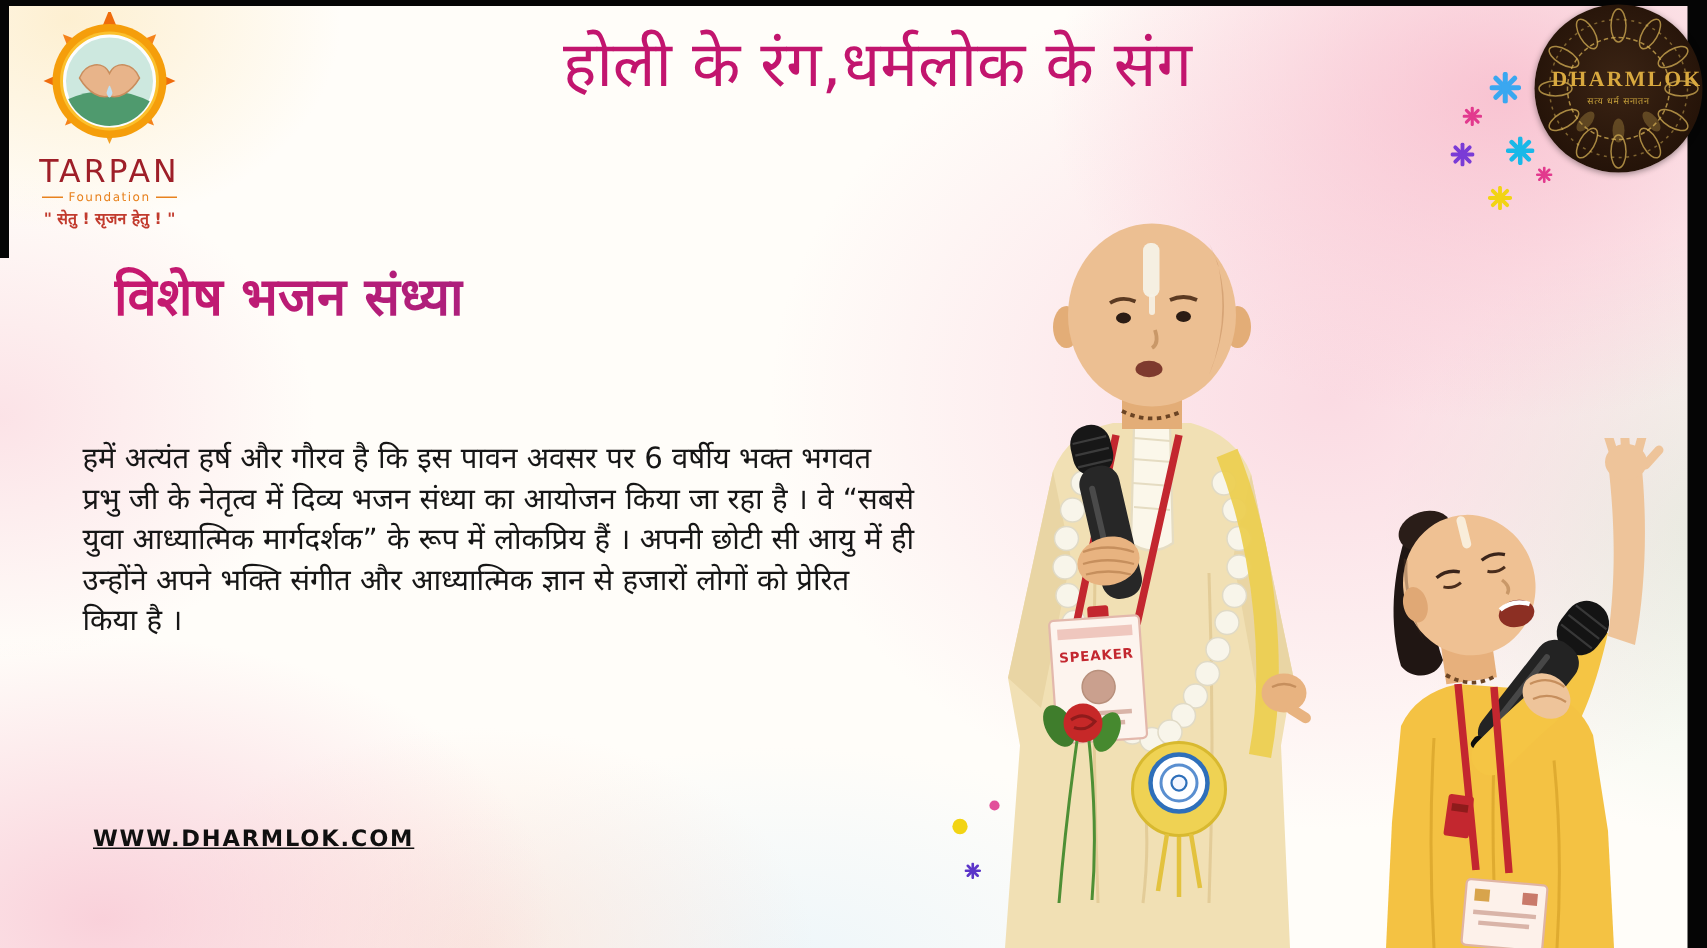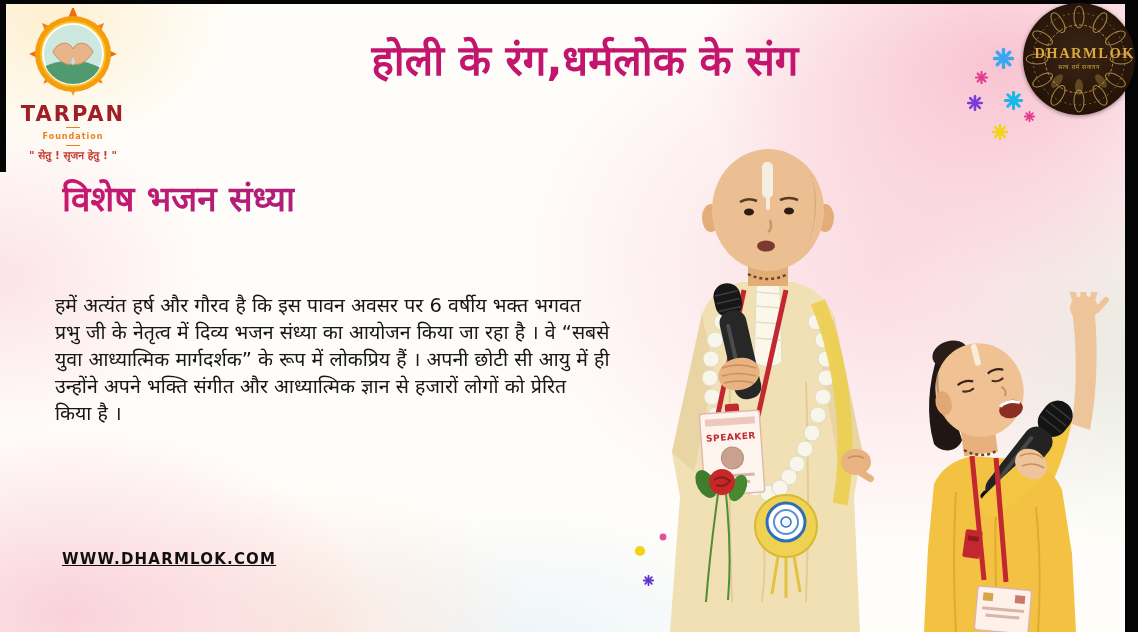--- a/index.html
+++ b/index.html
@@ -17,45 +17,45 @@
       radial-gradient(ellipse 300px 280px at 100% 56%, rgba(214,236,214,.6), transparent 72%),
       #fffdf9;
   }
   .strip{position:absolute;background:#050505;}
   .strip-top{left:0;top:0;width:100%;height:4px;}
   .strip-left{left:0;top:0;width:6px;height:172px;}
   .strip-right{right:0;top:0;width:13px;height:100%;}
 
   
   .main-title{
-    position:absolute;left:230px;top:38px;width:710px;text-align:center;
-    font-size:42px;font-weight:700;color:#c2156e;letter-spacing:0px;line-height:1.1;
+    position:absolute;left:230px;top:20px;width:710px;text-align:center;
+    font-size:42px;font-weight:400;color:#c2156e;letter-spacing:0px;line-height:1.1;
   }
   
   .tarpan{position:absolute;left:14px;top:8px;width:118px;text-align:center;}
   .tarpan-emblem{display:block;margin:0 auto;}
-  .tarpan-name{font-size:21px;font-weight:700;color:#9e1f28;letter-spacing:2px;margin-top:2px;}
+  .tarpan-name{font-size:21px;font-weight:400;color:#9e1f28;letter-spacing:2px;margin-top:2px;}
   .tarpan-foundation{display:flex;align-items:center;justify-content:center;gap:4px;
-    font-size:8px;font-weight:700;color:#e8821e;letter-spacing:1px;margin-top:1px;flex-direction:column;}
+    font-size:8px;font-weight:400;color:#e8821e;letter-spacing:1px;margin-top:1px;}
   .tarpan-foundation .rule{width:14px;border-top:1.5px solid #e8821e;}
   .tarpan-tagline{font-size:10.5px;font-weight:600;color:#c23b2e;margin-top:2px;}
 
   
   .dharmlok{position:absolute;left:1023px;top:3px;width:112px;height:112px;border-radius:50%;
     background:radial-gradient(circle at 50% 45%, #3b2414 0%, #2a170b 55%, #1c0d04 100%);
     box-shadow:0 1px 4px rgba(0,0,0,.4);}
   .dharmlok svg{position:absolute;left:0;top:0;}
   .dharmlok-name{position:absolute;left:0;top:42px;width:100%;text-align:right;
     font-family:"Liberation Serif","DejaVu Serif",serif;
     font-size:14.5px;font-weight:700;color:#d9a93f;letter-spacing:1.5px;}
   .dharmlok-tagline{position:absolute;left:0;top:60px;width:100%;text-align:center;
     font-size:6px;color:#caa43c;letter-spacing:.5px;}
 
   
-  .hero{position:absolute;left:62px;top:178px;line-height:1.22;font-weight:700;}
+  .hero{position:absolute;left:76px;top:178px;line-height:1.22;font-weight:700;}
   .hero-line{display:block;font-size:35px;}
   .hero-line1{background:linear-gradient(90deg,#c7186e,#ad1f7c);
     -webkit-background-clip:text;background-clip:text;color:transparent;}
   .hero-line2{background:linear-gradient(90deg,#aa2083,#7c2b8e 55%,#4e2a80);
     -webkit-background-clip:text;background-clip:text;color:transparent;}
 
   
   .body-text{position:absolute;left:55px;top:292px;width:606px;color:#161616;
     font-size:19.5px;line-height:27px;}
   .body-text p{margin:0;white-space:pre-line;}

